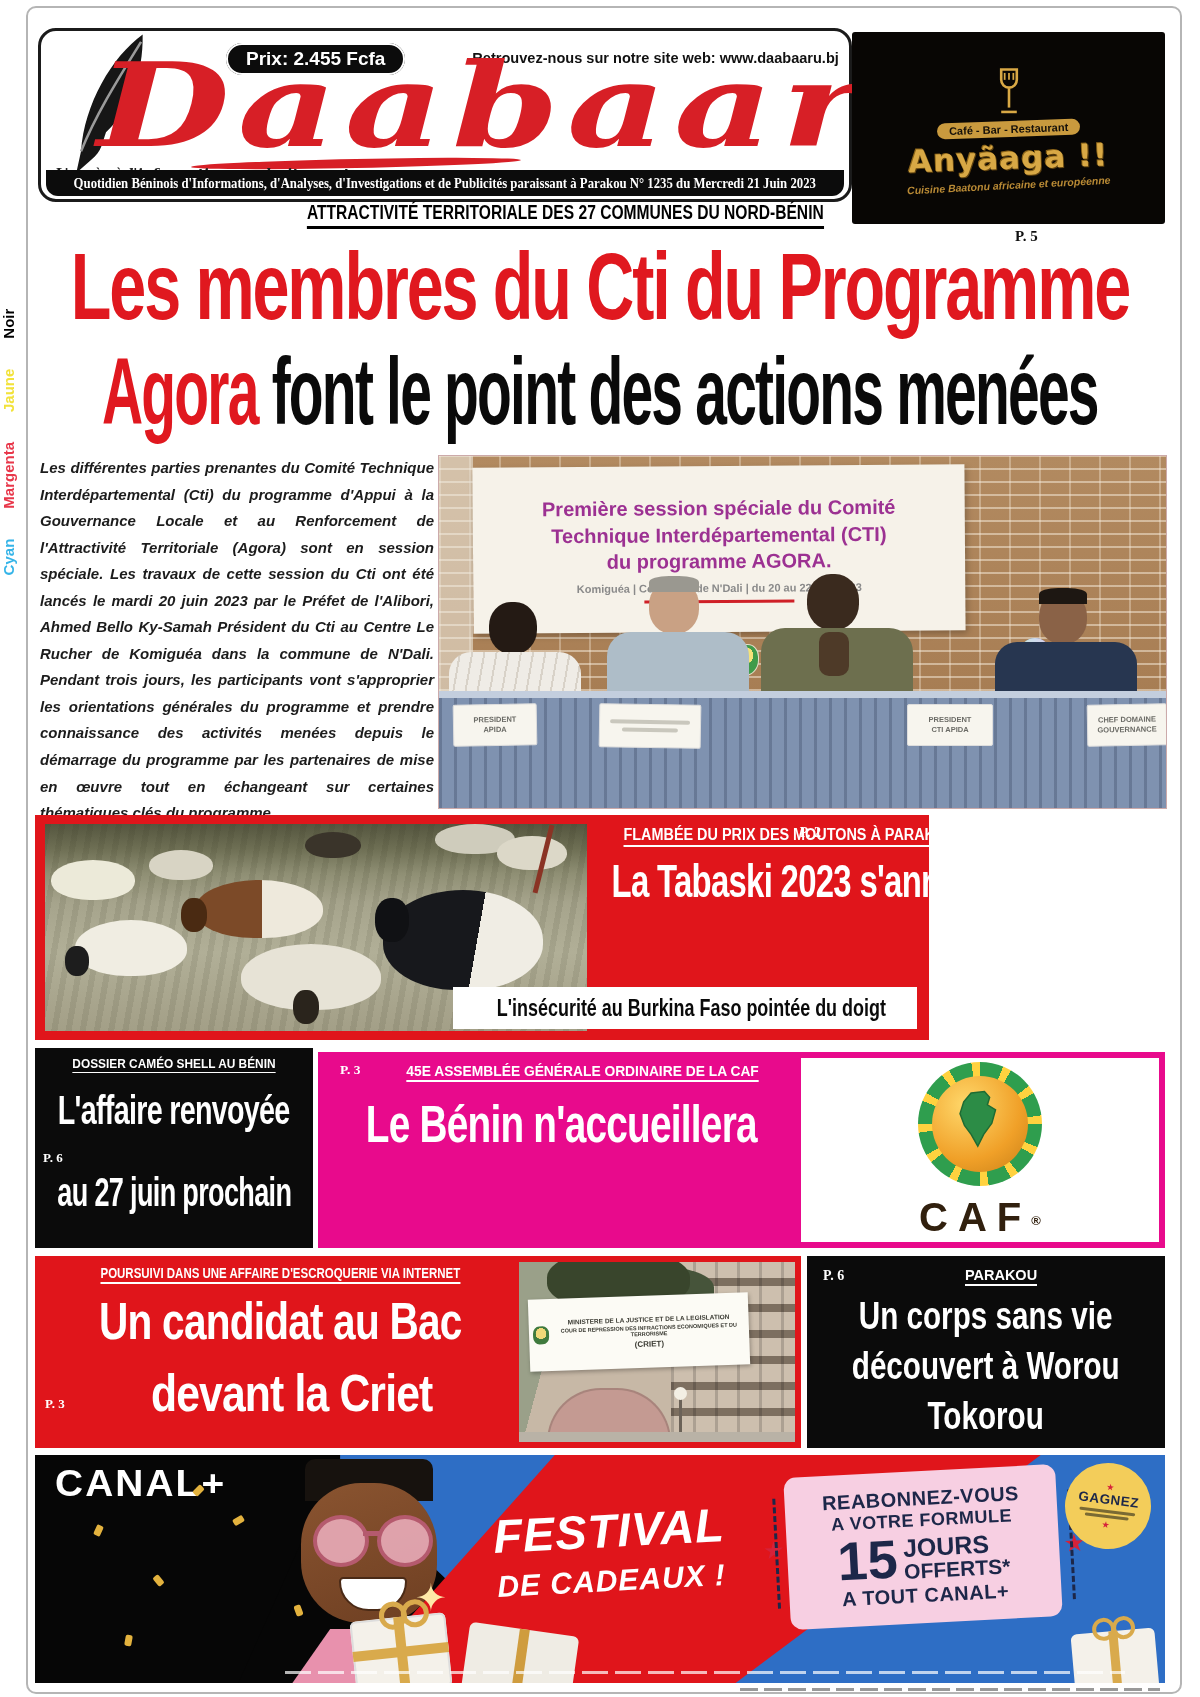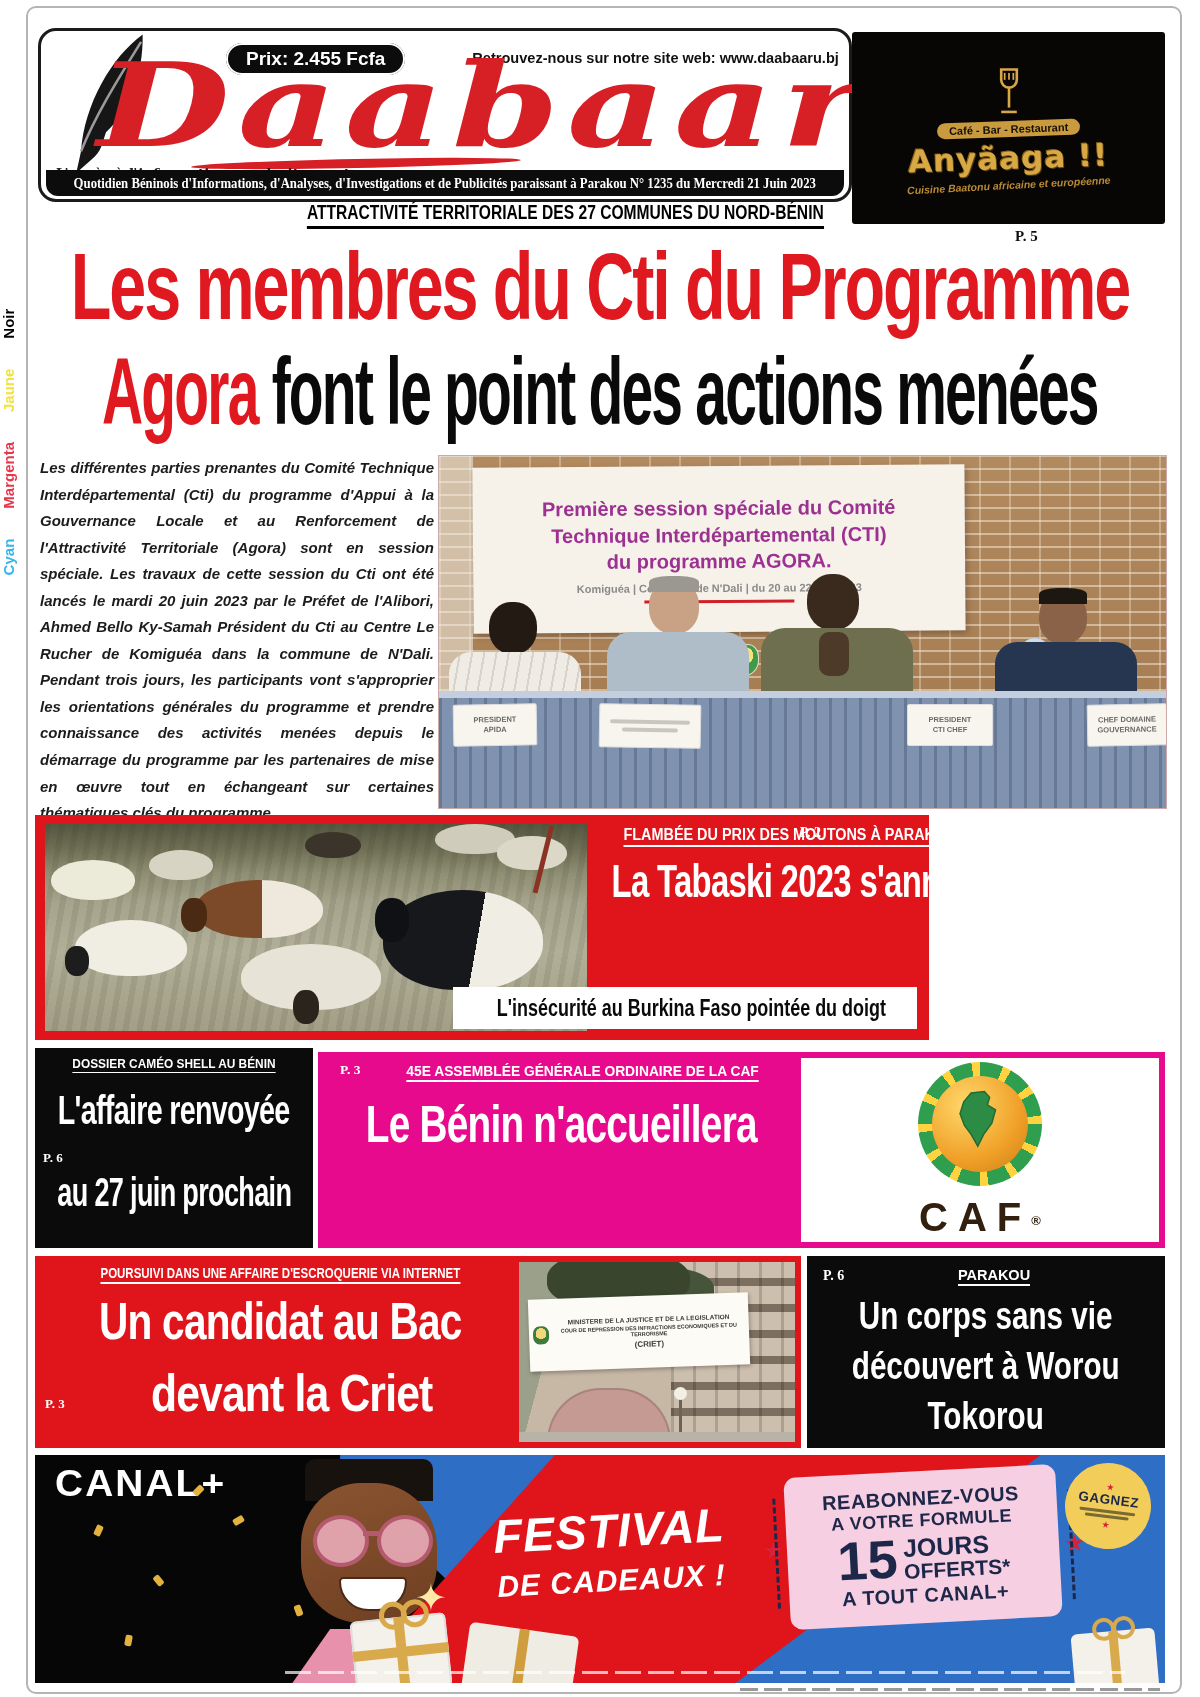--- a/index.html
+++ b/index.html
@@ -139,21 +139,21 @@
   <div class="abs card" style="left:14px;bottom:62px;width:82px;height:40px;transform:rotate(-1deg);">
     <span>PRESIDENT</span>
       <span>APIDA</span>
   </div>
   <div class="abs card" style="left:160px;bottom:60px;width:100px;height:42px;transform:rotate(1deg);">
     <span class="smudge"></span>
       <span class="smudge" style="margin:2px 22px;"></span>
   </div>
   <div class="abs card" style="left:468px;bottom:62px;width:84px;height:40px;">
     <span>PRESIDENT</span>
-      <span>CTI CHEF</span>
+      <span>CTI APIDA</span>
   </div>
   <div class="abs card" style="left:648px;bottom:62px;width:78px;height:40px;transform:rotate(-1deg);">
     <span>CHEF DOMAINE</span>
       <span>GOUVERNANCE</span>
   </div>
 </div>
 
 <div class="abs" style="left:35px;top:815px;width:894px;height:225px;background:#e0151b;">
 
   <div class="abs" style="left:10px;top:9px;width:542px;height:207px;overflow:hidden;
@@ -262,21 +262,21 @@
     </div>
     <div class="abs" style="left:28px;bottom:0;width:120px;height:52px;border-radius:70px 70px 0 0;background:#c49a92;border:2px solid #a8847c;border-bottom:none;"></div>
     <div class="abs" style="left:160px;bottom:0;width:3px;height:44px;background:#6b6258;"></div>
     <div class="abs" style="left:155px;bottom:42px;width:13px;height:13px;border-radius:50%;background:#f3efe4;"></div>
     <div class="abs" style="left:0;bottom:0;width:100%;height:10px;background:#b9b2a6;"></div>
   </div>
 </div>
 
 <div class="abs" style="left:807px;top:1256px;width:358px;height:192px;background:#0b0b0b;">
   <div class="abs pref" style="left:16px;top:12px;color:#fff;font-size:14px;">P. 6</div>
-  <div class="abs fc" style="left:8px;top:10px;width:100%;height:20px;">
+  <div class="abs fc" style="left:15px;top:10px;width:100%;height:20px;">
     <span class="kickspan" style="font-size:14.5px;color:#fff;border-bottom:2px solid #fff;padding-bottom:1px;">PARAKOU</span>
   </div>
   <div class="abs fc" style="left:0;top:36px;width:100%;height:48px;">
     <span class="hl" style="font-size:38px;color:#fff;transform:scaleX(.78);">Un corps sans vie</span>
   </div>
   <div class="abs fc" style="left:0;top:136px;width:100%;height:48px;">
     <span class="hl" style="font-size:38px;color:#fff;transform:scaleX(.78);">Tokorou</span>
   </div>
   <div class="abs fc" style="left:0;top:86px;width:100%;height:48px;">
     <span class="hl" style="font-size:38px;color:#fff;transform:scaleX(.78);">découvert à Worou</span>

